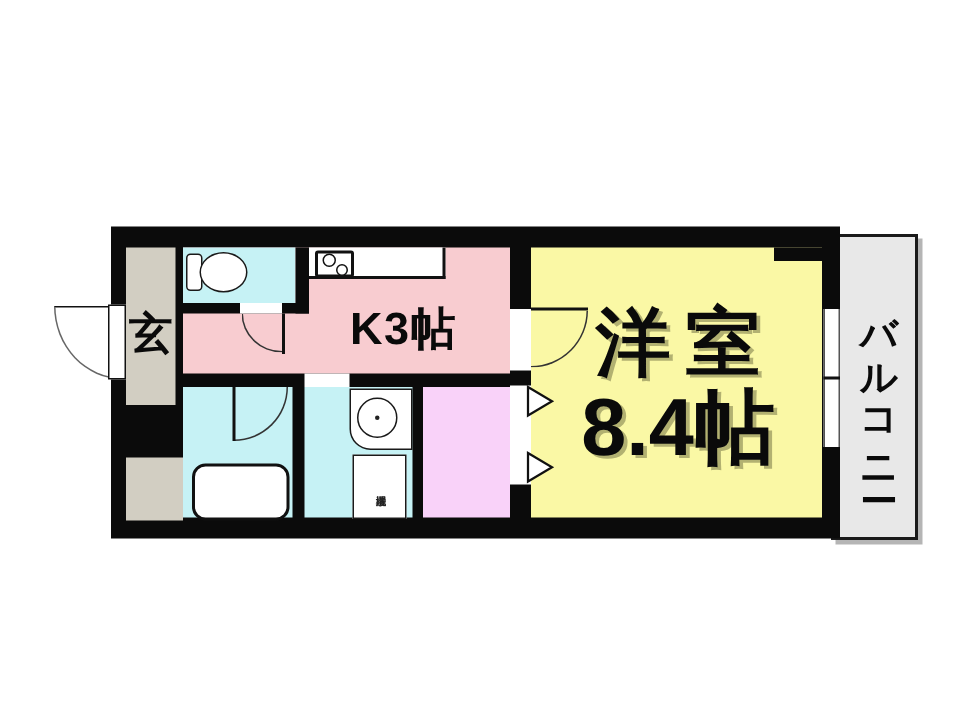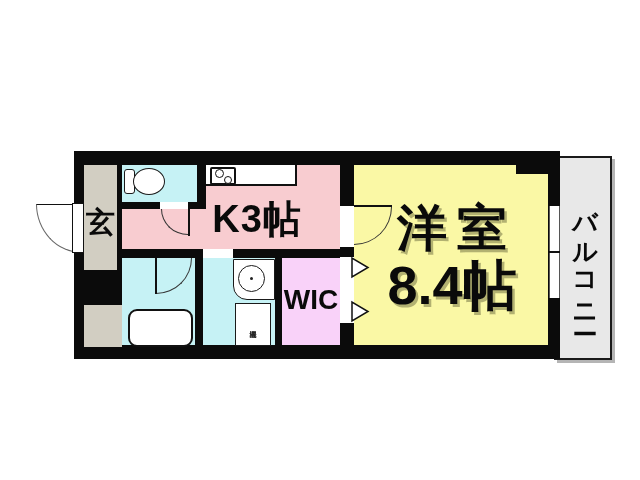--- a/index.html
+++ b/index.html
@@ -54,41 +54,40 @@
   <div class="abs arc-bl" style="left:161px;top:209px;width:27px;height:26px;"></div>
   <div class="abs leaf-v" style="left:188px;top:209px;width:2px;height:27px;"></div>
   <div class="abs fixture" style="left:124px;top:169px;width:11px;height:25px;border-radius:3px;"></div>
   <div class="abs fixture round" style="left:133px;top:168px;width:32px;height:27px;"></div>
 
   <div class="abs" style="left:206px;top:165px;width:91px;height:21px;background:#fff;border-bottom:2px solid #111;border-right:2px solid #111;"></div>
   <div class="abs" style="left:210px;top:167px;width:26px;height:18px;background:#fff;border:2px solid #111;border-radius:2px;"></div>
   <div class="abs round" style="left:215px;top:169px;width:9px;height:9px;border:1.5px solid #111;background:#fff;"></div>
   <div class="abs round" style="left:224px;top:176px;width:8px;height:8px;border:1.5px solid #111;background:#fff;"></div>
 
-  <div class="abs room-label" style="left:184px;top:197px;width:146px;height:44px;font-size:38px;letter-spacing:1px;">K3帖</div>
+  <div class="abs room-label" style="left:196px;top:197px;width:146px;height:44px;font-size:30px;letter-spacing:1px;">K3帖</div>
 
   <div class="abs" style="left: 122px; top: 258px; width: 73px; height: 87px; background-color: rgb(198, 242, 245);"></div>
   <div class="abs" style="left: 203px; top: 258px; width: 72px; height: 87px; background-color: rgb(198, 242, 245);"></div>
   <div class="abs" style="left:203px;top:249px;width:30px;height:9px;background:#fff;"></div>
 
   <div class="abs arc-br" style="left:156px;top:258px;width:36px;height:36px;"></div>
   <div class="abs leaf-v" style="left:155px;top:258px;width:2px;height:36px;"></div>
 
   <div class="abs" style="left:128px;top:309px;width:65px;height:38px;background:#fff;border:2px solid #111;border-radius:9px;"></div>
 
   <div class="abs fixture" style="left:233px;top:259px;width:42px;height:41px;border-bottom-left-radius:14px;"></div>
   <div class="abs fixture round" style="left:238px;top:265px;width:27px;height:27px;"></div>
   <div class="abs round" style="left:250px;top:277px;width:3px;height:3px;background:#222;"></div>
 
   <div class="abs fixture" style="left:235px;top:303px;width:36px;height:43px;">
     <div class="washer-text" style="width:100%;height:100%;">洗濯機置場</div>
   </div>
 
   <div class="abs" style="left: 282px; top: 258px; width: 58px; height: 87px; background-color: rgb(249, 210, 249);"></div>
-  <div class="abs room-label" style="left:281px;top:284px;width:60px;height:32px;font-size:28px;">WIC</div>
 
   <div class="abs" style="left: 354px; top: 165px; width: 194px; height: 180px; background-color: rgb(250, 248, 165);"></div>
   <div class="abs" style="left: 516px; top: 165px; width: 32px; height: 9px; background-color: rgb(11, 11, 11);"></div>
 
   <div class="abs" style="left:340px;top:206px;width:14px;height:41px;background:#fff;"></div>
   <div class="abs leaf-h" style="left:354px;top:205px;width:38px;height:2px;"></div>
   <div class="abs arc-br" style="left:354px;top:207px;width:38px;height:38px;"></div>
 
   <div class="abs" style="left:340px;top:257px;width:14px;height:66px;background:#fff;"></div>
   <svg class="abs" style="left:350px;top:256px;" width="22" height="70" viewBox="0 0 22 70">

